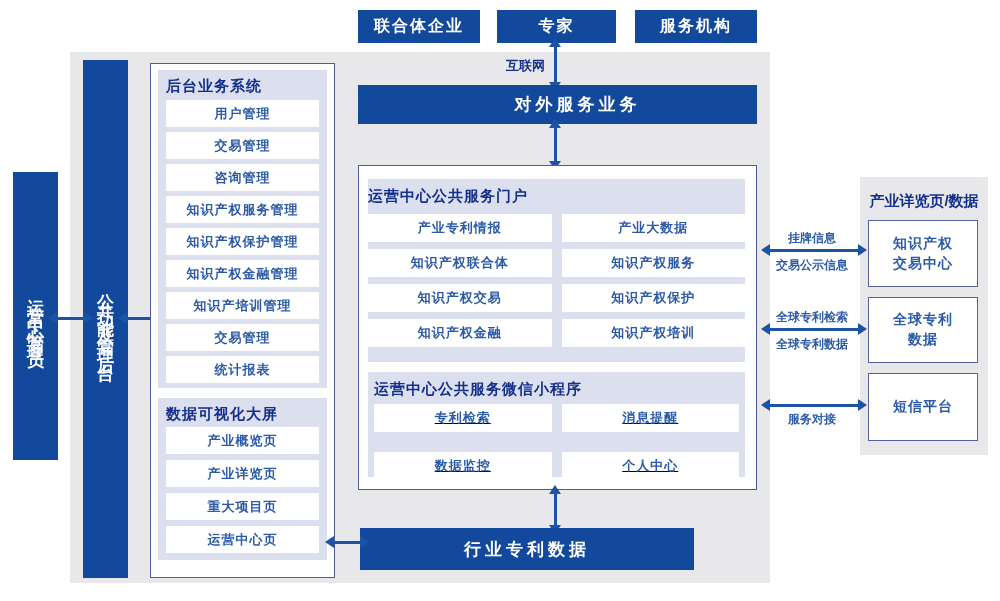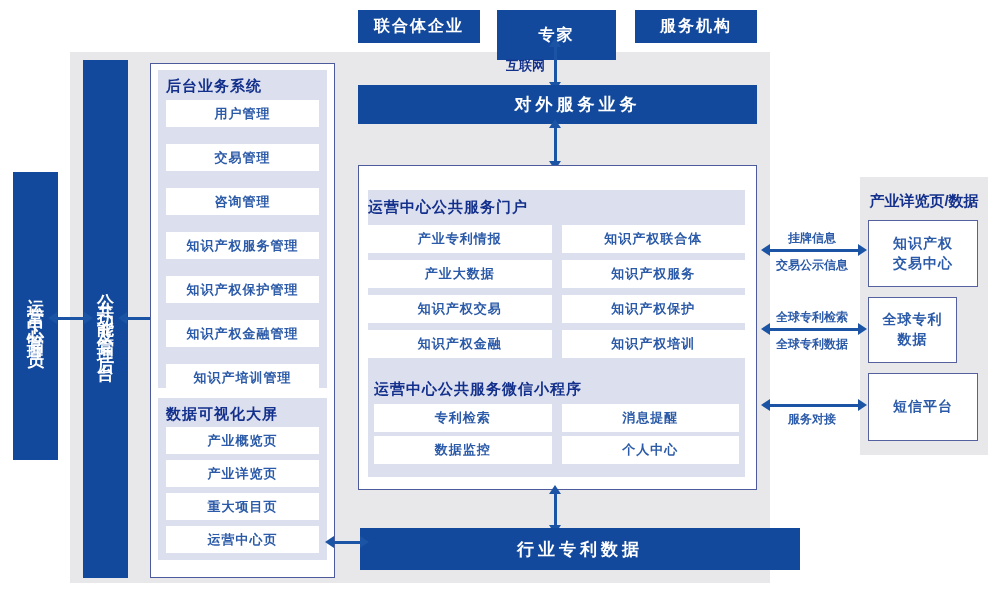--- a/index.html
+++ b/index.html
@@ -13,21 +13,21 @@
   .grayzone{background:var(--bg);}
   .bluebox{background:var(--primary);color:#fff;font-weight:bold;display:flex;align-items:center;justify-content:center;}
   .top-actor{font-size:16px;letter-spacing:2px;}
   .hbar{font-size:17px;letter-spacing:4px;}
   .vbar{display:flex;align-items:center;justify-content:center;}
   .vbar span{writing-mode:vertical-rl;font-size:17px;font-weight:bold;letter-spacing:9px;line-height:1;}
   .panel{background:#fff;border:1px solid var(--border);}
   .section{background:var(--lav);display:flex;flex-direction:column;box-sizing:border-box;}
   .section-title{color:var(--title);font-weight:bold;font-size:15px;text-align:left;line-height:20px;flex:none;letter-spacing:1px;}
   .wbox{background:#fff;color:var(--item);font-weight:600;font-size:13px;display:flex;align-items:center;justify-content:center;letter-spacing:1px;}
-  .vlist{display:flex;flex-direction:column;gap:17px;}
+  .vlist{display:flex;flex-direction:column;gap:5px;}
   .vlist .wbox{height:27px;flex:none;}
   .grid2{display:grid;grid-template-columns:1fr 1fr;gap:7px 10px;}
   .grid2 .wbox{height:28px;}
   .ext-panel{background:var(--bg);}
   .ext-title{color:var(--title);font-weight:bold;font-size:15px;text-align:center;}
   .ext-box{background:#fff;border:1px solid #55619f;color:var(--item);font-weight:600;font-size:14px;
            white-space:pre-line;text-align:center;display:flex;align-items:center;justify-content:center;line-height:1.4;letter-spacing:1px;}
   .net-label,.alabel{color:var(--title);font-weight:bold;font-size:13px;line-height:13px;}
   .alabel{color:var(--item);font-size:12px;line-height:12px;text-align:center;width:104px;}
   
@@ -44,21 +44,21 @@
 </style>
 </head>
 <body>
 
 <div class="stage">
 
   <div class="abs grayzone" style="left:70px;top:52px;width:700px;height:531px;"></div>
   <div class="abs ext-panel" style="left:860px;top:177px;width:128px;height:278px;"></div>
 
   <div class="abs bluebox top-actor" style="left:358px;top:10px;width:122px;height:33px;">联合体企业</div>
-  <div class="abs bluebox top-actor" style="left:497px;top:10px;width:119px;height:50px;">专家</div>
+  <div class="abs bluebox top-actor" style="left:497px;top:10px;width:119px;height:33px;">专家</div>
   <div class="abs bluebox top-actor" style="left:635px;top:10px;width:122px;height:33px;">服务机构</div>
 
   <div class="abs net-label" style="left:455px;top:59px;width:90px;text-align:right;">互联网</div>
   <div class="arrow-v" style="left:554px;top:47px;height:35px;"></div>
 
   <div class="abs bluebox hbar" style="left:358px;top:85px;width:399px;height:39px;padding-left:40px;">对外服务业务</div>
   <div class="arrow-v" style="left:554px;top:128px;height:33px;"></div>
 
   <div class="abs bluebox vbar" style="left:13px;top:172px;width:45px;height:288px;">
       <span>运营中心管理员</span>
@@ -90,53 +90,53 @@
     <div class="vlist" style="gap:6px;">
 
     <div class="wbox">产业概览页</div>
         <div class="wbox">产业详览页</div>
         <div class="wbox">重大项目页</div>
         <div class="wbox">运营中心页</div>
       </div>
   </div>
 
   <div class="abs panel" style="left:358px;top:165px;width:399px;height:325px;"></div>
-  <div class="abs section" style="left:368px;top:179px;width:377px;height:183px;padding:7px 0 0;margin-top:11px;">
+  <div class="abs section" style="left:368px;top:179px;width:377px;height:183px;padding:7px 0 0;">
     <div class="section-title" style="margin-bottom:8px;">运营中心公共服务门户</div>
     <div class="grid2">
 
     <div class="wbox">产业专利情报</div>
+        <div class="wbox">产业大数据</div>
         <div class="wbox">知识产权联合体</div>
-        <div class="wbox">产业大数据</div>
         <div class="wbox">知识产权服务</div>
         <div class="wbox">知识产权交易</div>
         <div class="wbox">知识产权保护</div>
         <div class="wbox">知识产权金融</div>
         <div class="wbox">知识产权培训</div>
       </div>
   </div>
   <div class="abs section" style="left:368px;top:372px;width:377px;height:105px;padding:7px 6px 0;">
     <div class="section-title" style="margin-bottom:5px;">运营中心公共服务微信小程序</div>
-    <div class="grid2" style="gap:4px 10px;">
+    <div class="grid2" style="gap:20px 10px;text-decoration:underline;">
 
     <div class="wbox">专利检索</div>
         <div class="wbox">消息提醒</div>
         <div class="wbox">数据监控</div>
         <div class="wbox">个人中心</div>
       </div>
   </div>
 
   <div class="arrow-v" style="left:554px;top:494px;height:31px;"></div>
-  <div class="abs bluebox hbar" style="left:360px;top:528px;width:440px;height:42px;">行业专利数据</div>
+  <div class="abs bluebox hbar" style="left:360px;top:528px;width:334px;height:42px;">行业专利数据</div>
   <div class="arrow-h" style="left:334px;top:541px;width:26px;"></div>
 
   <div class="abs ext-title" style="left:860px;top:192px;width:128px;">产业详览页/数据</div>
   <div class="abs ext-box" style="left:868px;top:220px;width:110px;height:67px;">知识产权
 交易中心</div>
-  <div class="abs ext-box" style="left:868px;top:297px;width:89px;height:66px;">全球专利
+  <div class="abs ext-box" style="left:868px;top:297px;width:110px;height:66px;">全球专利
 数据</div>
   <div class="abs ext-box" style="left:868px;top:373px;width:110px;height:68px;">短信平台</div>
 
   <div class="abs alabel" style="left:760px;top:232px;">挂牌信息</div>
   <div class="arrow-h" style="left:770px;top:249px;width:88px;"></div>
   <div class="abs alabel" style="left:760px;top:259px;">交易公示信息</div>
 
   <div class="abs alabel" style="left:760px;top:311px;">全球专利检索</div>
   <div class="arrow-h" style="left:770px;top:328px;width:88px;"></div>
   <div class="abs alabel" style="left:760px;top:338px;">全球专利数据</div>

